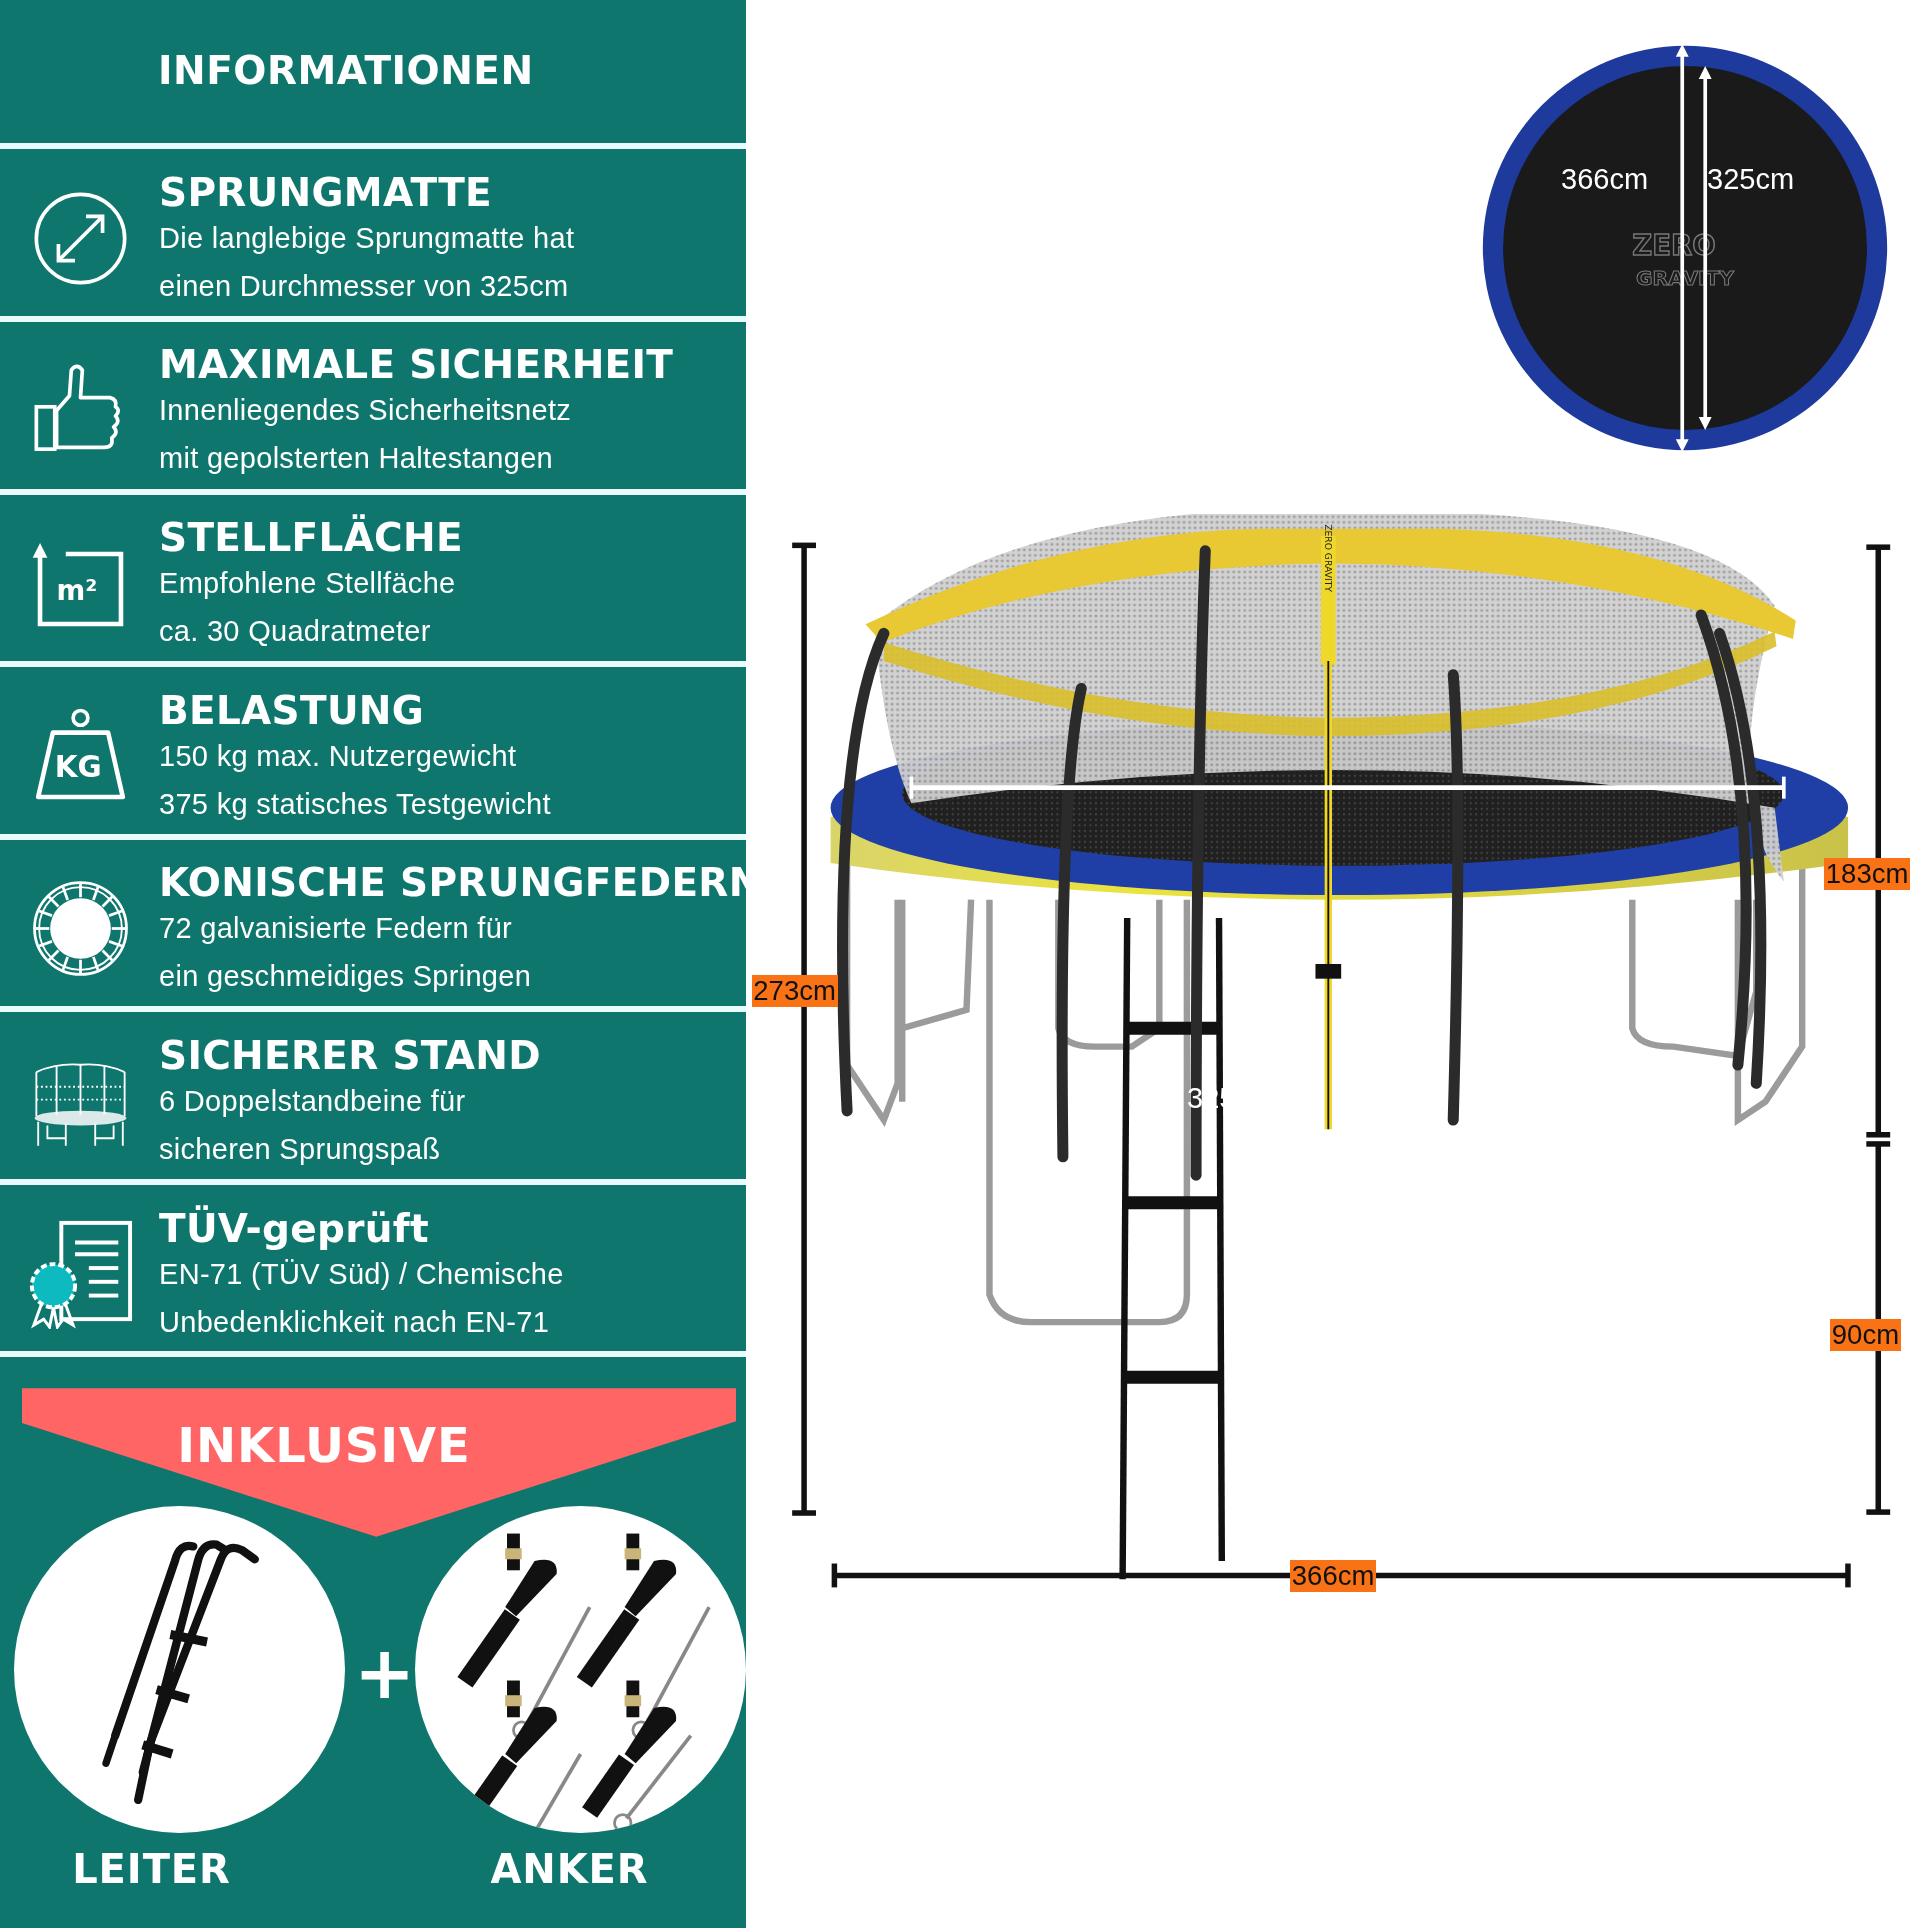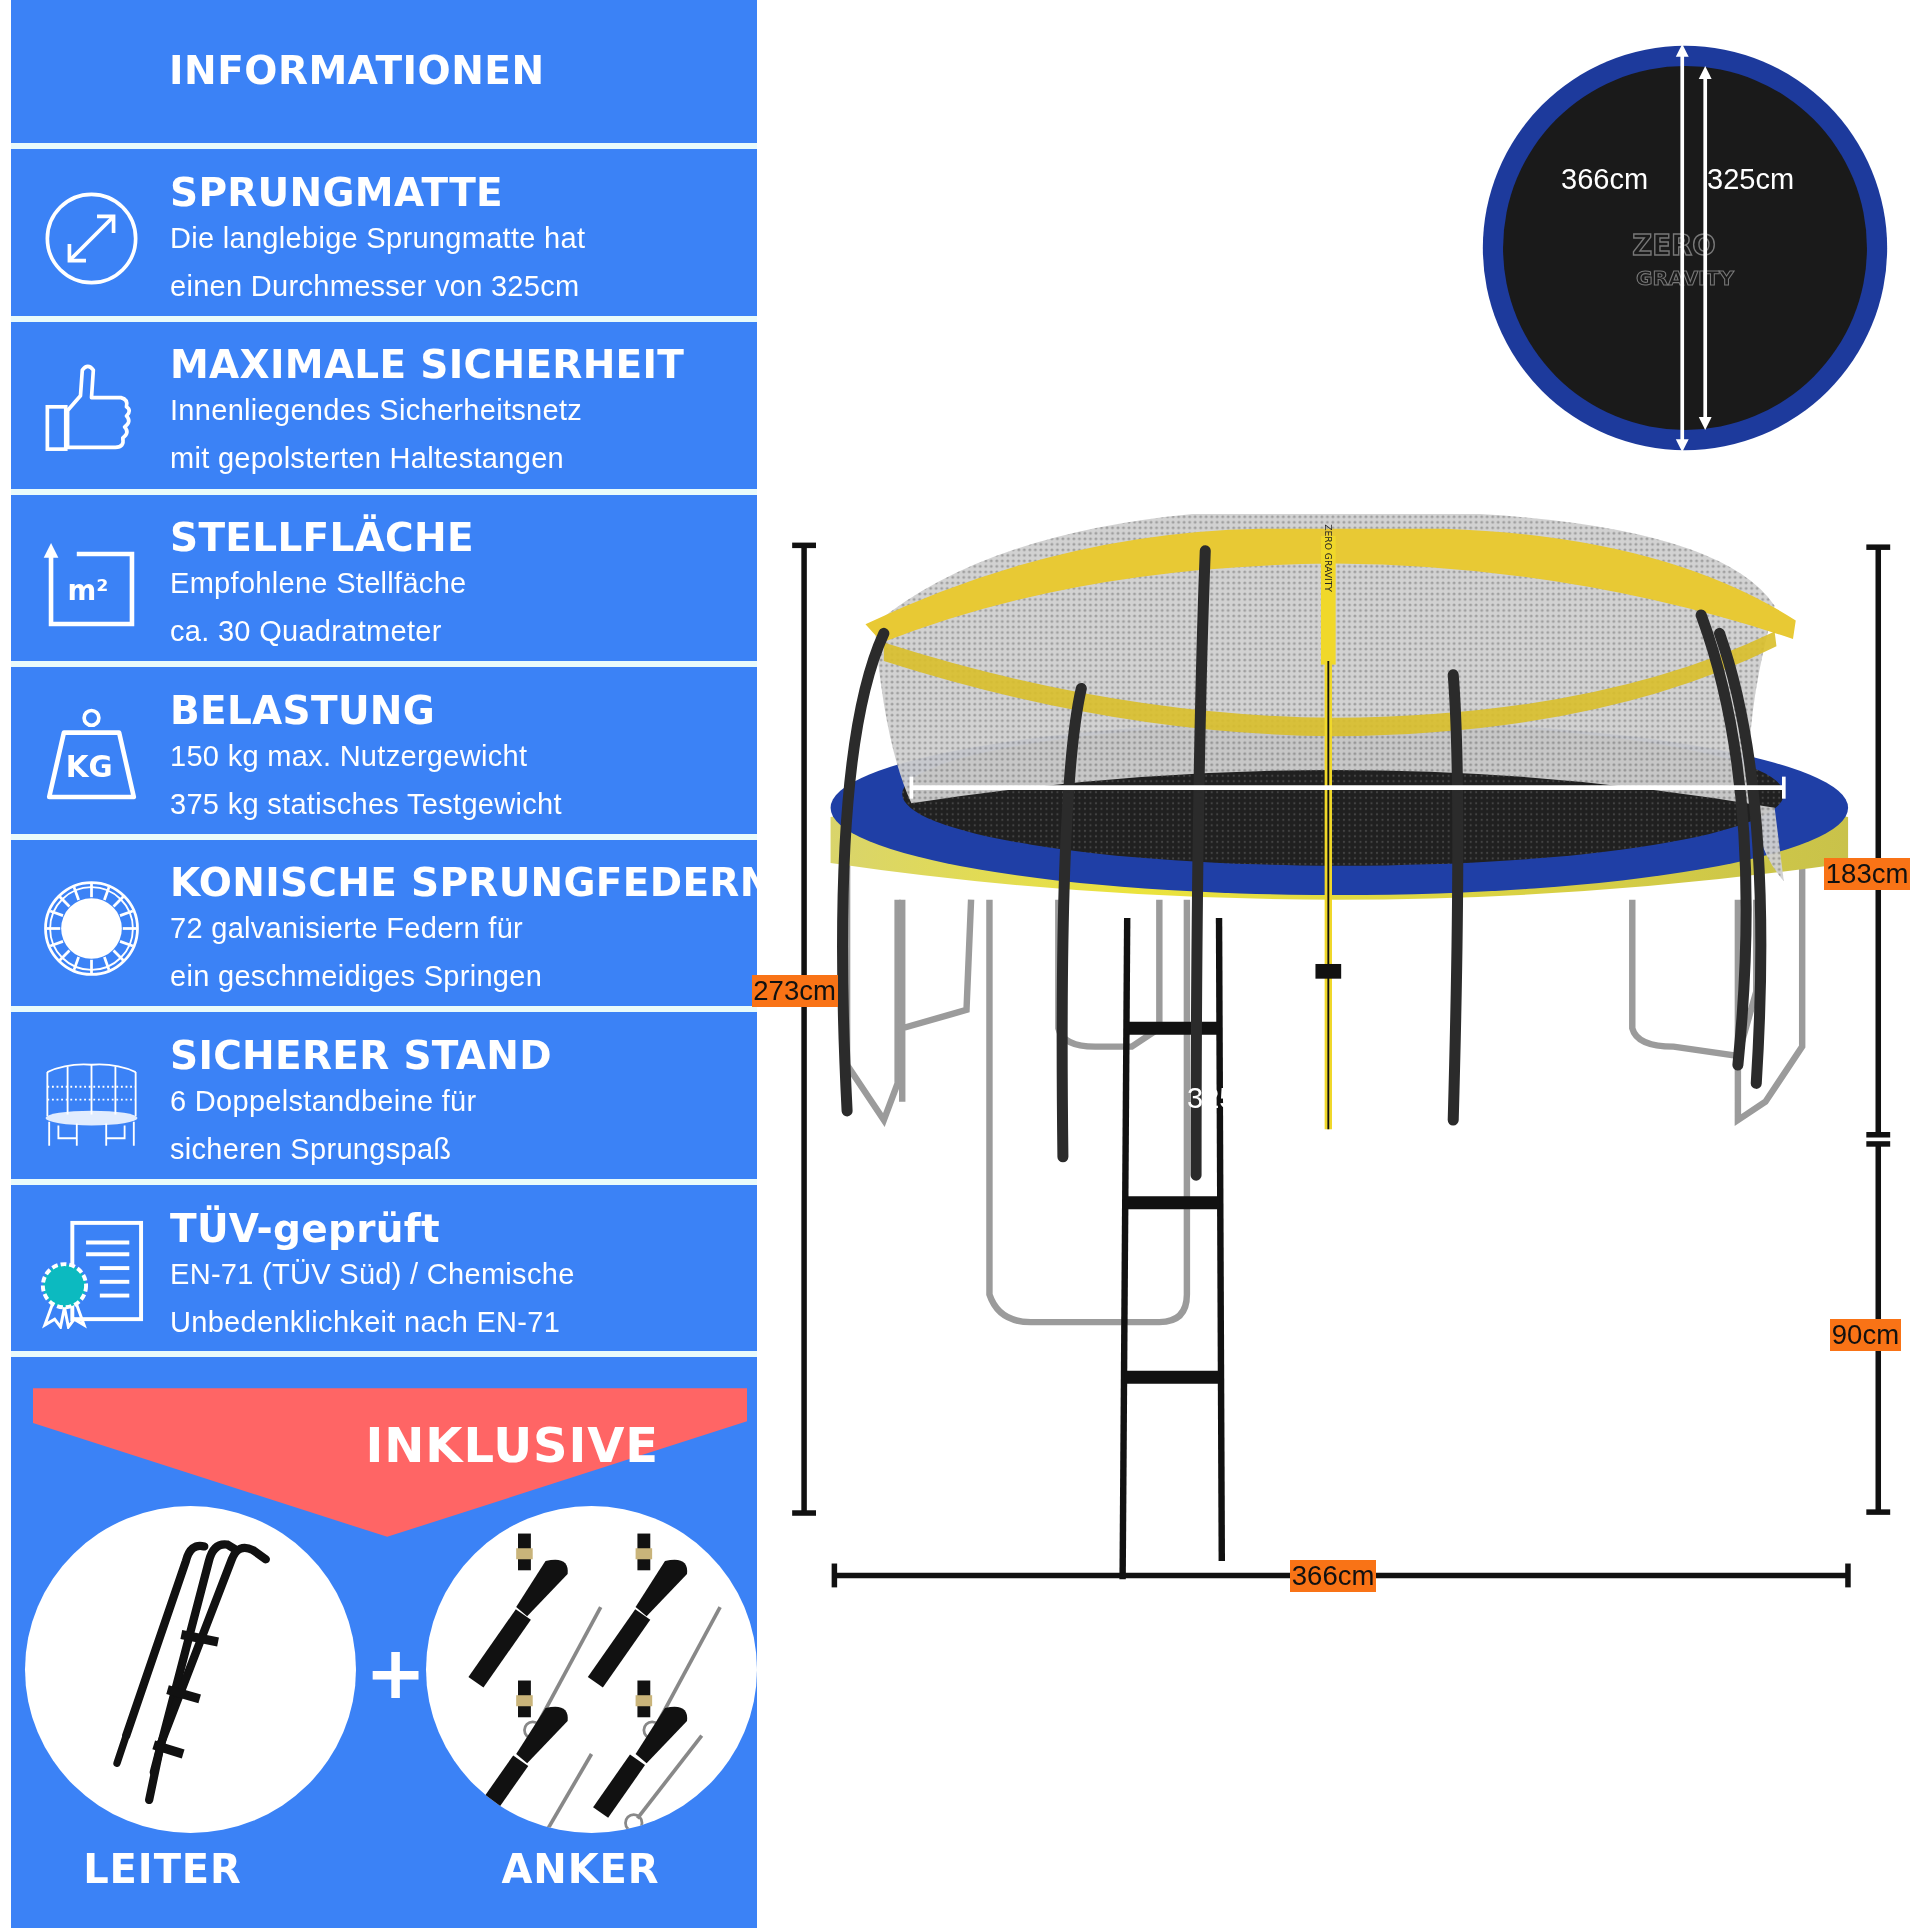--- a/index.html
+++ b/index.html
@@ -1,32 +1,32 @@
 <!DOCTYPE html>
 <html style="font-size:14.7px"><head>
 <meta charset="utf-8">
 <style>
   * { box-sizing: border-box; margin: 0; padding: 0; }
   html, body { width: 1928px; height: 1928px; background: #ffffff; overflow: hidden; }
   body { position: relative; font-family: "DejaVu Sans", "Liberation Sans", sans-serif; }
 
-  .left-panel { position: absolute; left: 11px; top: 0; width: 746px; height: 1928px; background: #3b82f6; }
+  .left-panel { position: absolute; left: 0; top: 0; width: 746px; height: 1928px; background: #0f766e; }
   .divider { position: absolute; left: 0; width: 746px; height: 6.4px; background: #e9fbfb; }
 
   .header-title { position: absolute; left: 158px; top: 48px; font-size: 39px; font-weight: bold; color: #ffffff; letter-spacing: 0.5px; }
 
   .row { position: absolute; left: 0; width: 746px; height: 165px; }
   .row .icon { position: absolute; left: 29px; top: 37px; width: 103px; height: 103px; }
   .row .title { position: absolute; left: 159px; top: 20px; font-size: 39px; font-weight: bold; color: #ffffff; white-space: nowrap; letter-spacing: 0.3px; }
   .row .line1, .row .line2 { position: absolute; left: 159px; font-size: 29px; color: #ffffff; white-space: nowrap; font-family: "Liberation Sans", sans-serif; letter-spacing: 0.3px; }
   .row .line1 { top: 72px; }
   .row .line2 { top: 120px; }
 
   .banner { position: absolute; left: 22px; top: 1388px; width: 714px; height: 149px; }
-  .banner-label { position: absolute; left: 0; width: 648px; top: 1417px; text-align: right; font-size: 48px; font-weight: bold; color: #ffffff; letter-spacing: 0.9px; }
+  .banner-label { position: absolute; left: 0; width: 648px; top: 1417px; text-align: center; font-size: 48px; font-weight: bold; color: #ffffff; letter-spacing: 0.9px; }
 
   .bubble { position: absolute; top: 1506px; width: 331px; height: 327px; background: #ffffff; border-radius: 50%; overflow: hidden; }
   .bubble svg { position: absolute; left: 0; top: 0; }
   .plus { position: absolute; left: 354px; top: 1636px; font-size: 73px; font-weight: bold; color: #ffffff; line-height: 1; }
   .acc-label { position: absolute; top: 1846px; font-size: 40px; font-weight: bold; color: #ffffff; letter-spacing: 0.9px; text-align: center; width: 331px; }
 
   .product-area { position: absolute; left: 746px; top: 0; width: 1183px; height: 1928px; }
   .dim-label { position: absolute; font-size: 27.5px; color: #111111; font-family: "Liberation Sans", sans-serif; background: #f97316; padding: 0 1.8px; white-space: nowrap; }
   .mat-label { position: absolute; font-size: 29px; color: #ffffff; font-family: "Liberation Sans", sans-serif; white-space: nowrap; }
 </style>

